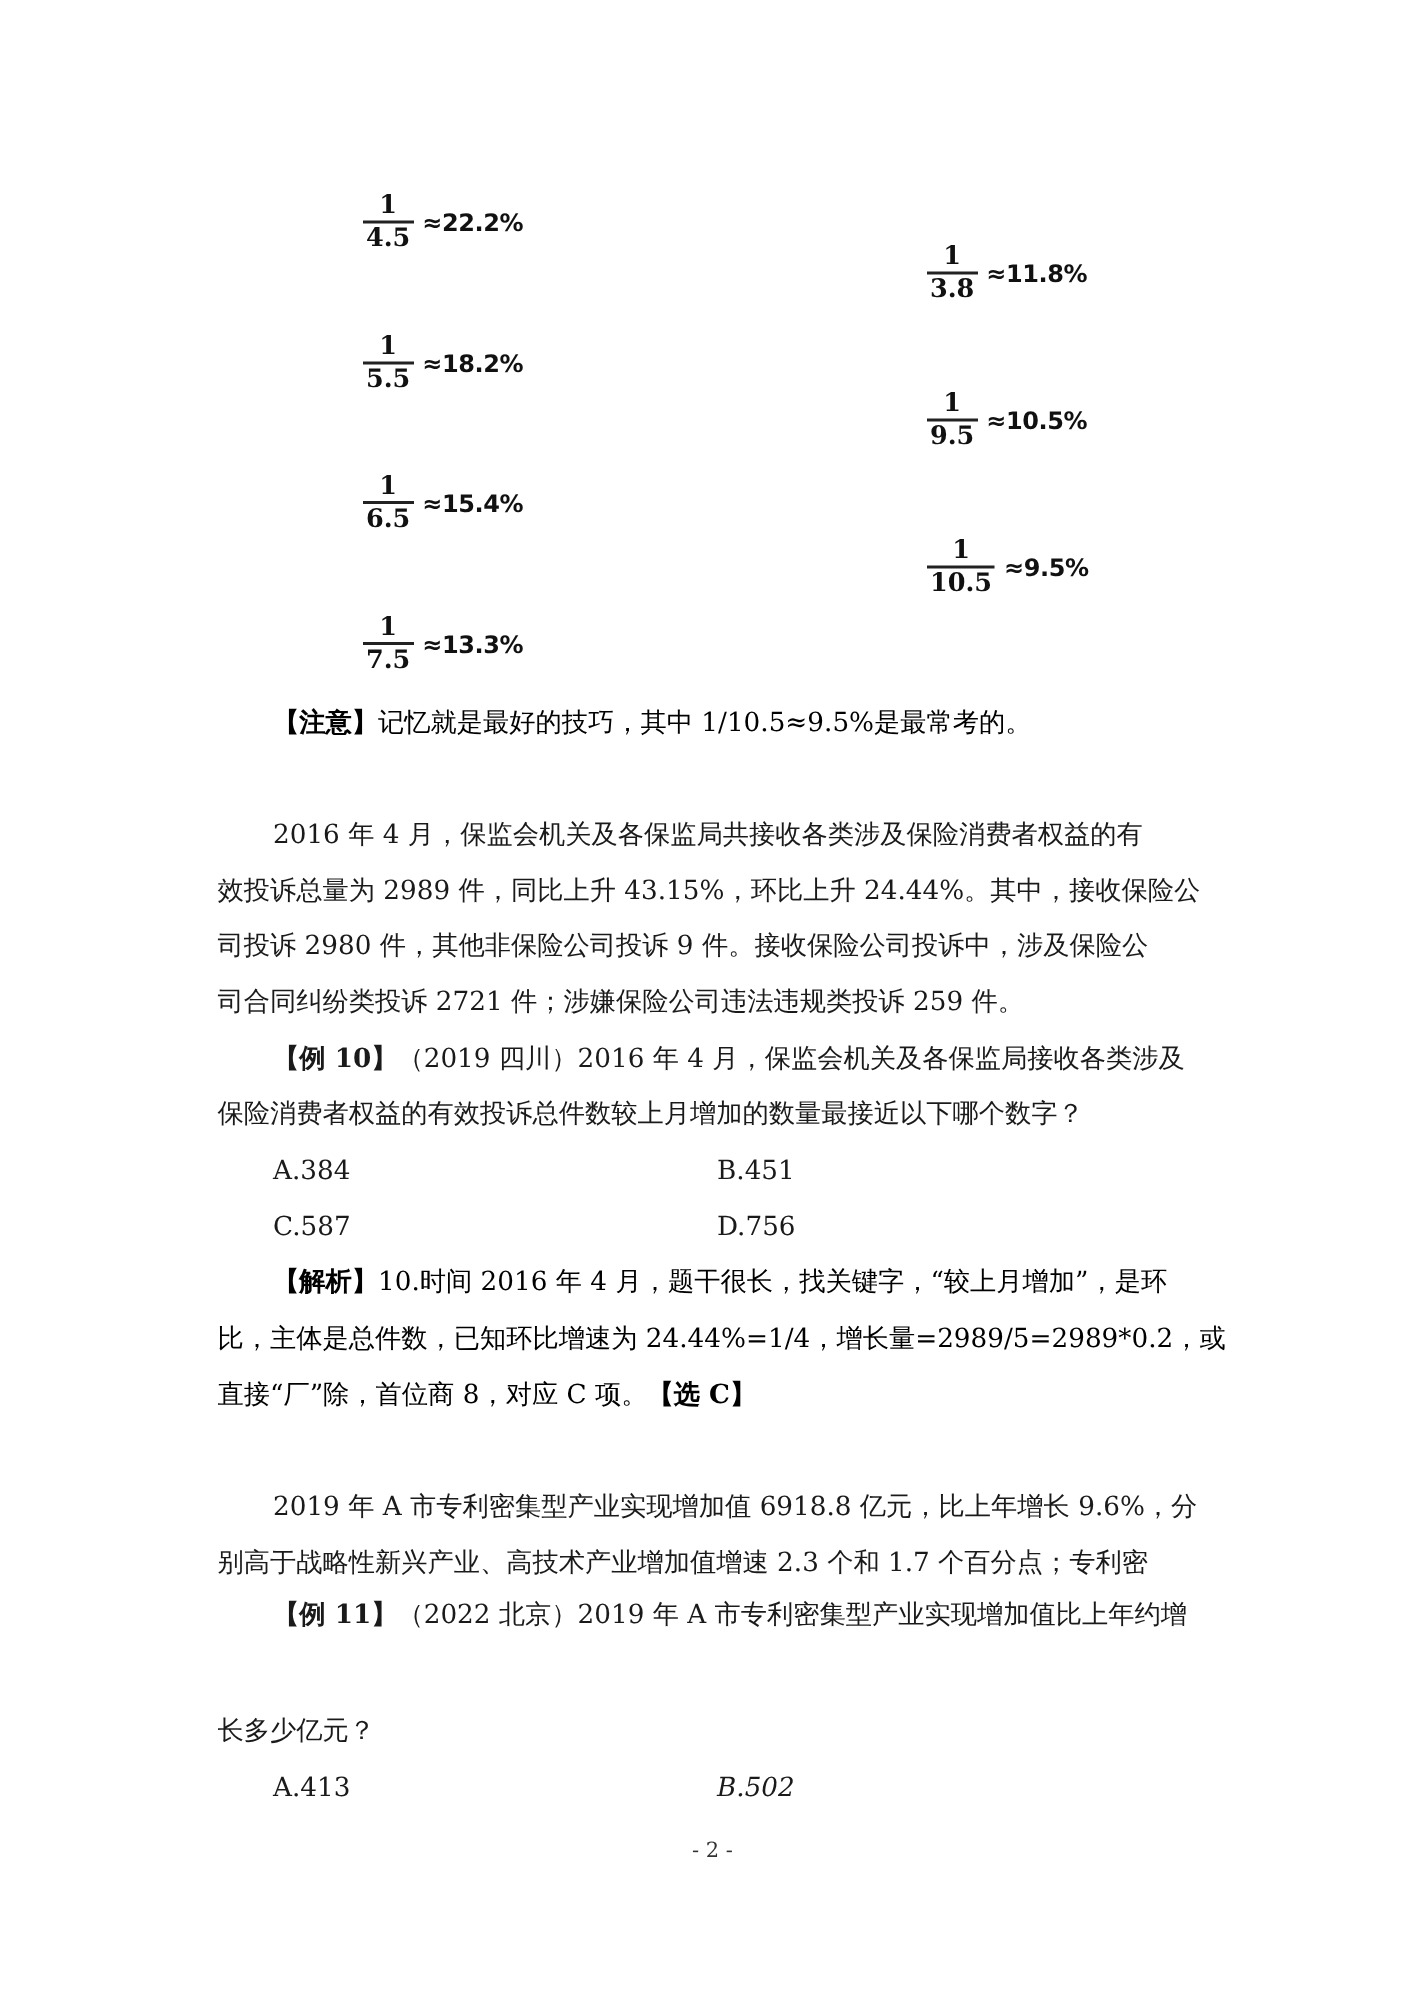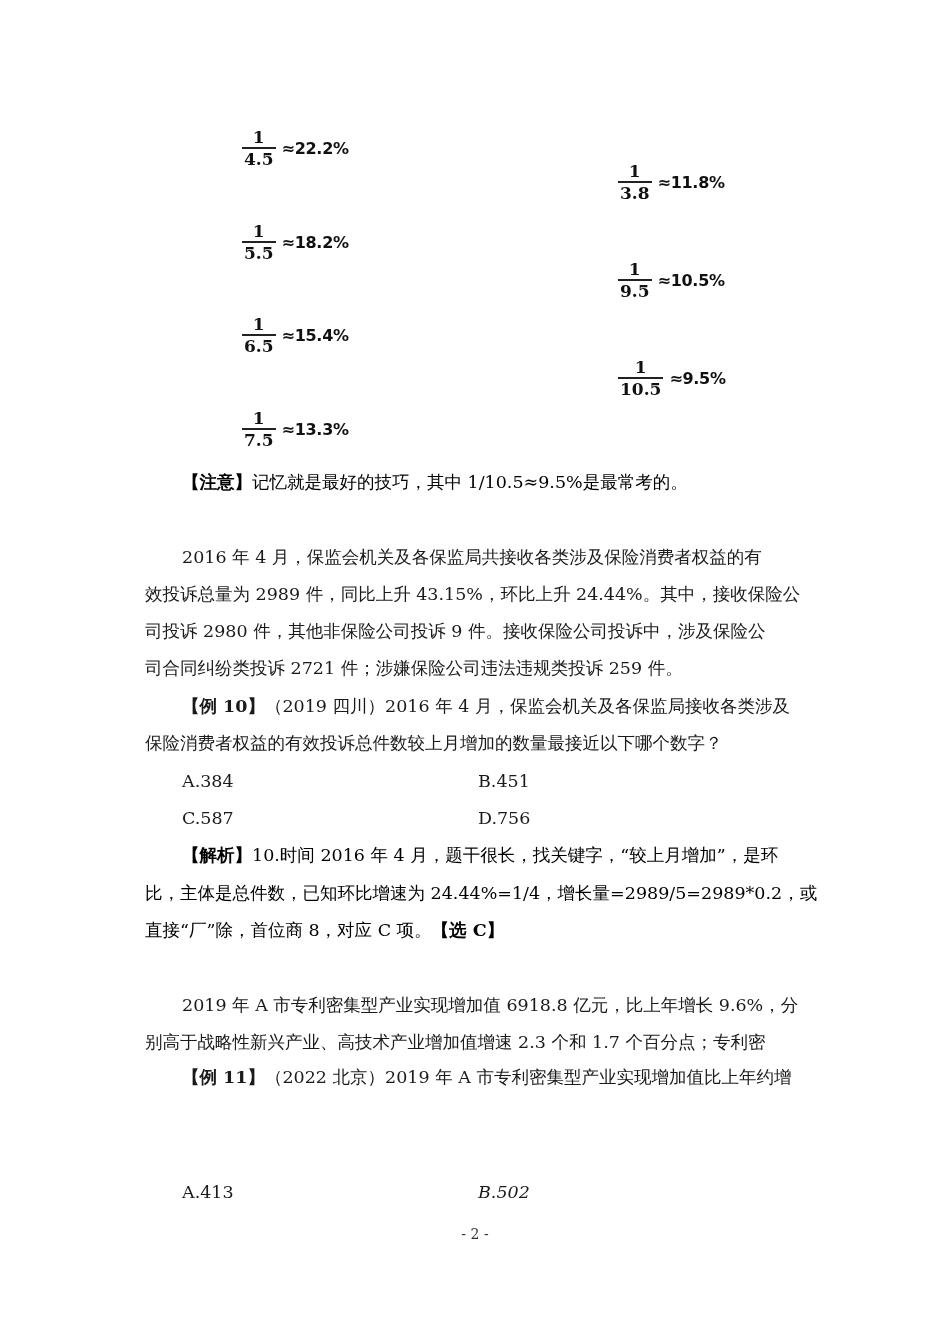--- a/index.html
+++ b/index.html
@@ -110,17 +110,18 @@
   <div class="line red" style="top:918px;">
     <span>直接“厂”除，首位商 8，对应 C 项。</span><span class="bold-bracket">【选 C】</span>
   </div>
 
   <div class="line indent" style="top:993px;">2019 年 A 市专利密集型产业实现增加值 6918.8 亿元，比上年增长 9.6%，分</div>
   <div class="line" style="top:1030px;">别高于战略性新兴产业、高技术产业增加值增速 2.3 个和 1.7 个百分点；专利密</div>
 
   <div class="line indent" style="top:1041px;margin-top:24px;">
     <span class="bold-bracket">【例 11】</span><span>（2022 北京）2019 年 A 市专利密集型产业实现增加值比上年约增</span>
   </div>
+  <div class="line" style="top:1142px;">长多少亿元？</div>
   <div class="opt" style="left:182px; top:1180px;">A.413</div>
   <div class="opt" style="left:478px; top:1180px;font-style:italic;">B.502</div>
 
   <div class="pageno">- 2 -</div>
 </div>
 
 </body></html>

